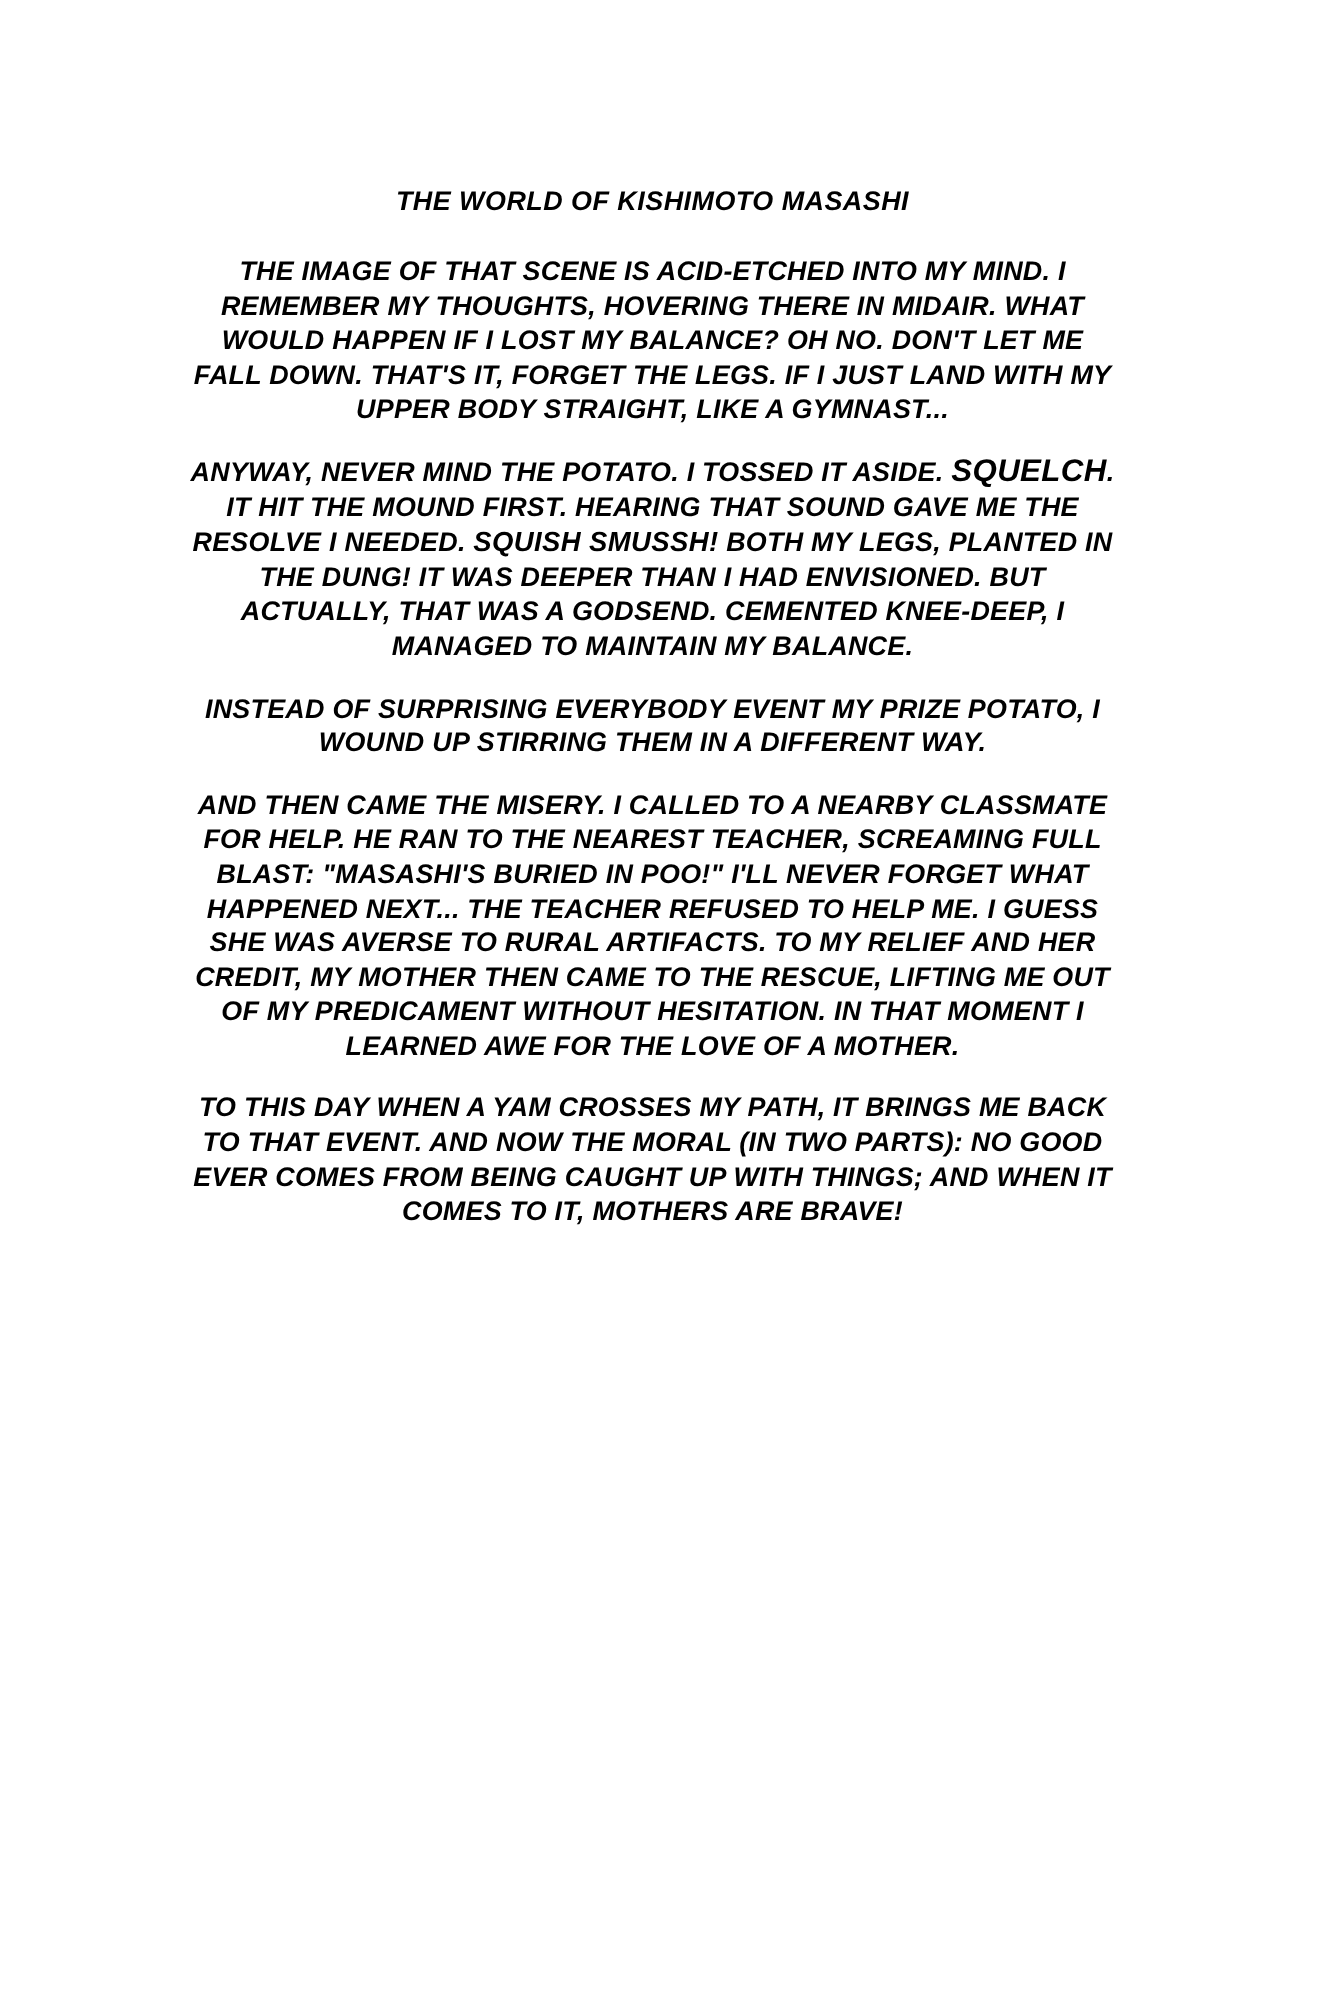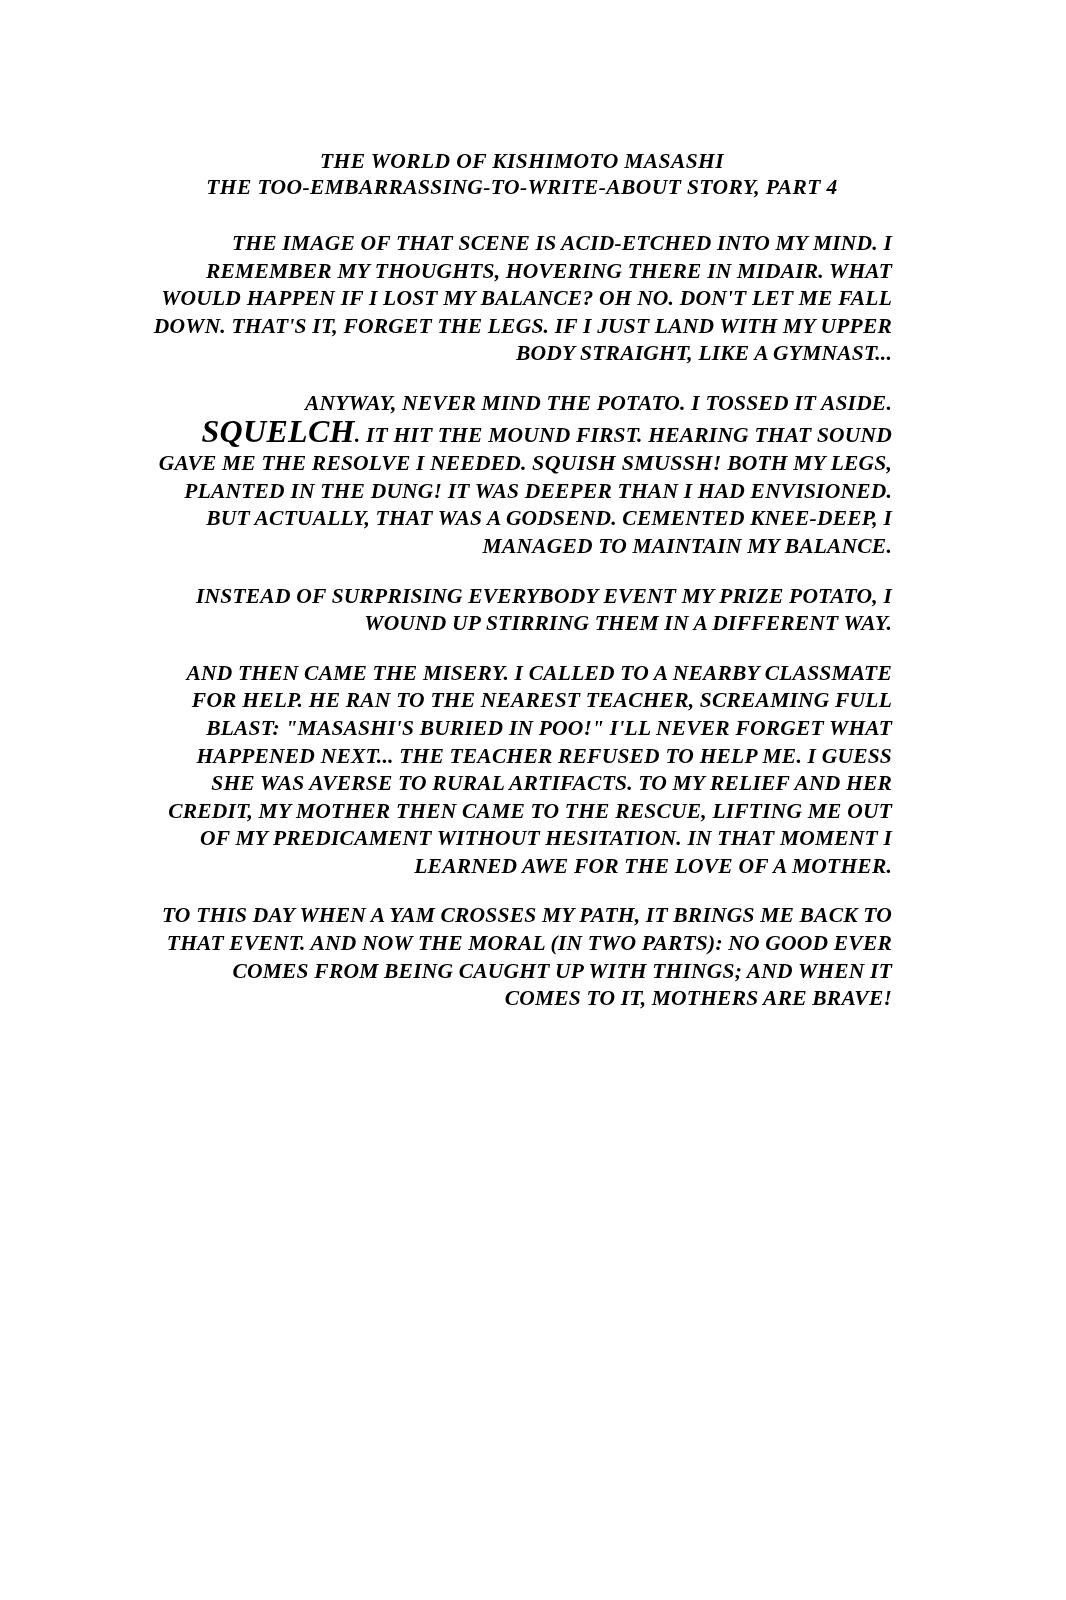--- a/index.html
+++ b/index.html
@@ -15,21 +15,20 @@
     color: #000000;
     overflow: hidden;
   }
   .page {
     position: absolute;
     left: 0;
     top: 0;
     width: 1066px;
     height: 1600px;
     background: #ffffff;
-    font-family: Liberation Serif, serif;
   }
   .content {
     position: absolute;
     left: 152px;
     top: 148px;
     width: 740px;
   }
   .title-block {
     text-align: center;
     font-size: 21.5px;
@@ -43,27 +42,27 @@
     display: block;
     white-space: nowrap;
   }
   .para {
     font-size: 21.5px;
     line-height: 27.6px;
     letter-spacing: 0.2px;
     font-style: italic;
     font-weight: 600;
     margin: 0 0 22px 0;
-    text-align: right;
+    text-align: center;
   }
   .para:last-child {
     margin-bottom: 0;
   }
   .sfx-big {
-    font-size: 32px;
+    font-size: 25px;
     font-weight: 800;
     font-style: italic;
     letter-spacing: 0.3px;
   }
   .sfx-mid {
     font-size: 22px;
     font-weight: 800;
     font-style: italic;
     letter-spacing: 0.3px;
   }
@@ -72,21 +71,20 @@
   }
 </style>
 </head>
 <body>
 
 <div class="page">
   <div class="content">
 
     <div class="title-block">
       <span class="title-line">THE WORLD OF KISHIMOTO MASASHI</span>
-      <span class="title-line">THE TOO-EMBARRASSING-TO-WRITE-ABOUT STORY, PART 4</span>
     </div>
 
     <p class="para">THE IMAGE OF THAT SCENE IS ACID-ETCHED INTO MY MIND. I REMEMBER MY THOUGHTS, HOVERING THERE IN MIDAIR. WHAT WOULD HAPPEN IF I LOST MY BALANCE? OH NO. DON'T LET ME FALL DOWN. THAT'S IT, FORGET THE LEGS. IF I JUST LAND WITH MY UPPER BODY STRAIGHT, LIKE A GYMNAST...</p>
 
     <p class="para">
       <span class="runon">ANYWAY, NEVER MIND THE POTATO. I TOSSED IT ASIDE. </span><span class="sfx-big">SQUELCH</span><span class="runon">. IT HIT THE MOUND FIRST. HEARING THAT SOUND GAVE ME THE RESOLVE I NEEDED. </span><span class="sfx-mid">SQUISH SMUSSH!</span><span class="runon"> BOTH MY LEGS, PLANTED IN THE DUNG! IT WAS DEEPER THAN I HAD ENVISIONED. BUT ACTUALLY, THAT WAS A GODSEND. CEMENTED KNEE-DEEP, I MANAGED TO MAINTAIN MY BALANCE.</span>
     </p>
 
     <p class="para">INSTEAD OF SURPRISING EVERYBODY EVENT MY PRIZE POTATO, I WOUND UP STIRRING THEM IN A DIFFERENT WAY.</p>
 

